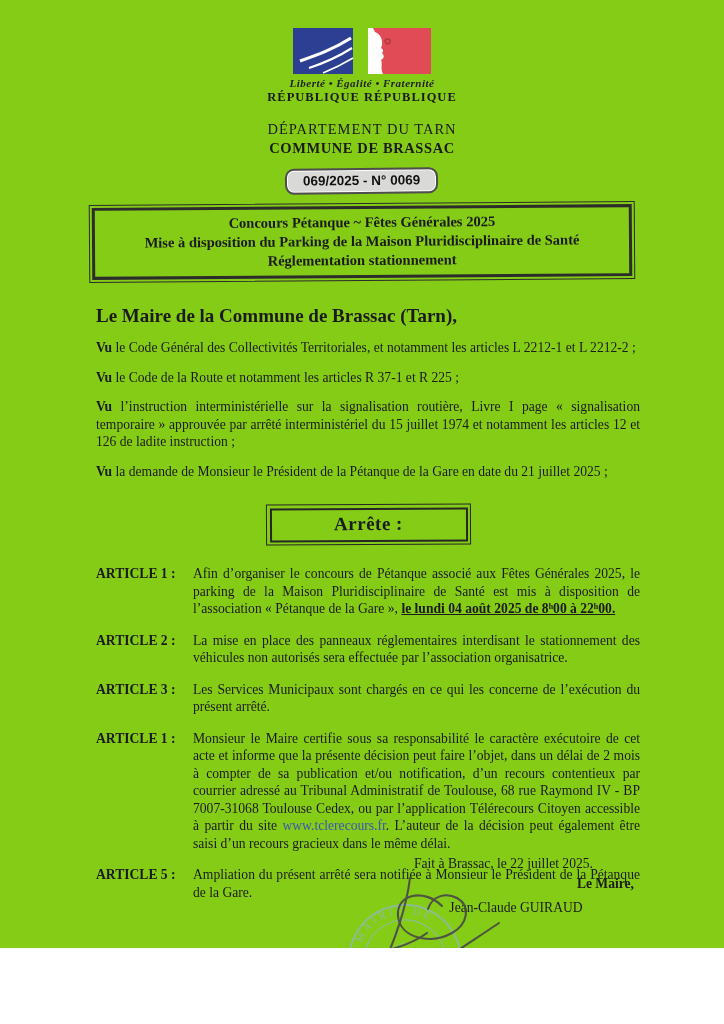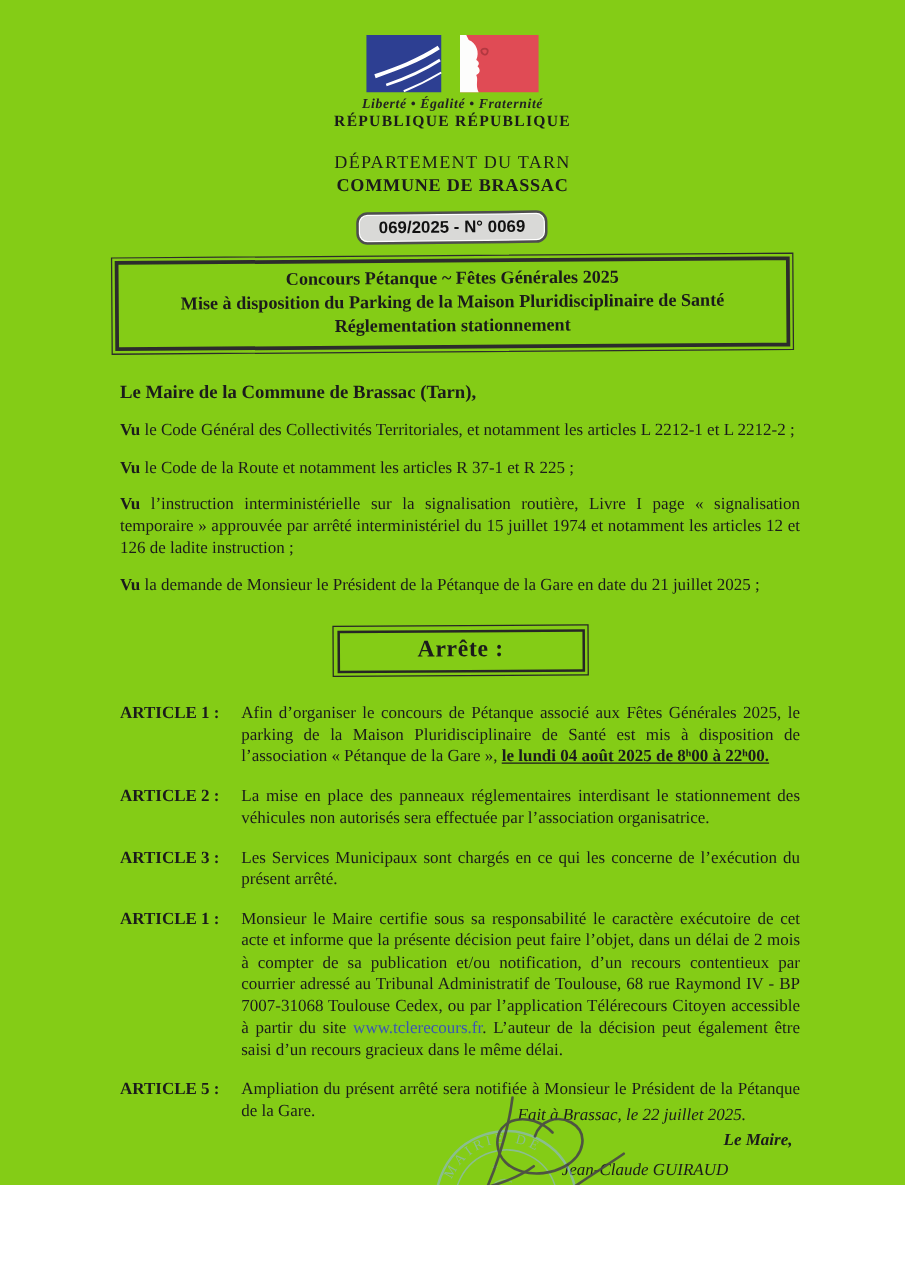--- a/index.html
+++ b/index.html
@@ -41,41 +41,41 @@
     transform:rotate(-.4deg);
     box-sizing:border-box;
   }
   .title-box .inner{
     border:3px solid #2c2c2c;
     padding:4px 10px 5px;
     text-align:center; font-weight:bold; font-size:14.5px; line-height:1.32;
   }
   
   .doc-body{ padding:0 84px 0 96px; }
-  .intro{ margin:24px 0 0; font-size:15px; font-weight:bold; }
+  .intro{ margin:24px 0 0; font-size:19px; font-weight:bold; }
   .recital{ margin:12px 0 0; font-size:13.6px; line-height:17.5px; text-align:justify; }
   .recital .lead{ font-weight:bold; }
   
   .decree-box{
     margin:24px auto 20px; width:205px;
     border:1.5px solid #262626; padding:2.5px;
     transform:rotate(-.3deg); box-sizing:border-box;
   }
   .decree-box .inner{
     border:2.5px solid #262626; text-align:center;
     font-size:19px; font-weight:bold; padding:3px 0 5px; letter-spacing:.5px;
   }
   
   .article{ display:flex; margin:14px 0 0; font-size:13.6px; line-height:17.5px; }
   .article .label{ flex:0 0 97px; font-weight:bold; white-space:nowrap; }
   .article .body{ flex:1; text-align:justify; }
   .emph{ font-weight:bold; text-decoration:underline; }
   .doc-link{ color:#3b55b5; cursor:pointer; }
   
-  .closing{ position:absolute; top:884px; left:398px; width:236px; font-size:13.6px;font-style:italic; }
+  .closing{ position:absolute; top:856px; left:398px; width:236px; font-size:13.6px; }
   .closing .place-date{ white-space:nowrap; padding-left:16px; }
   .closing .role{ font-weight:bold; text-align:right; margin-top:4px; }
   .closing .name{ text-align:center; margin-top:8px; white-space:nowrap; }
   .stamp{ position:absolute; left:344px; top:900px; opacity:.62; pointer-events:none; }
   .signature{ position:absolute; left:322px; top:866px; pointer-events:none; }
 </style>
 </head>
 <body>
 
 <div class="page">

